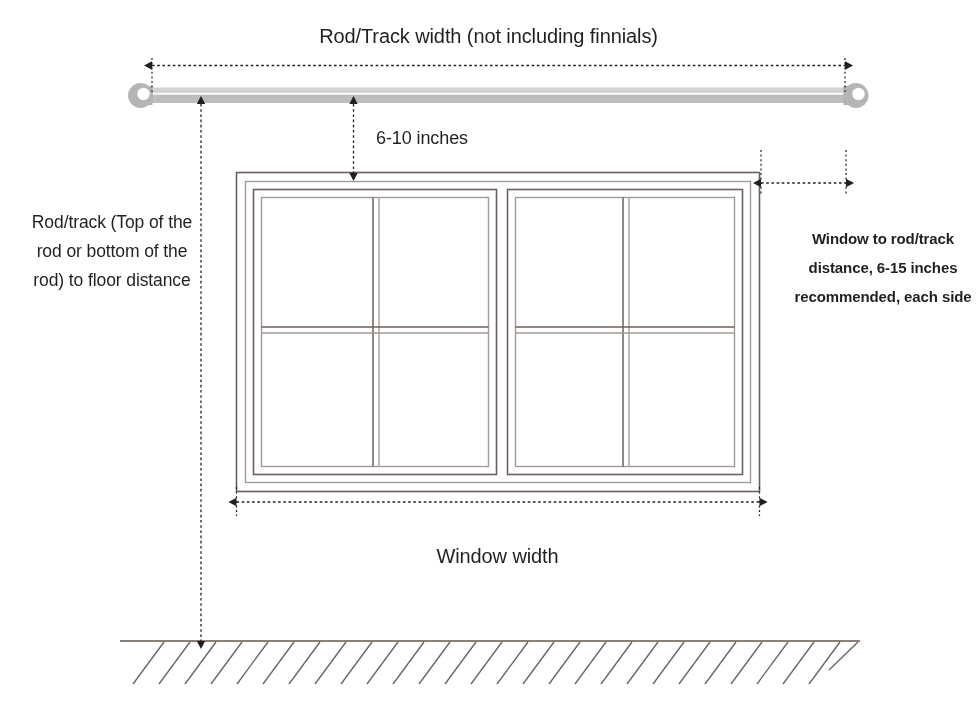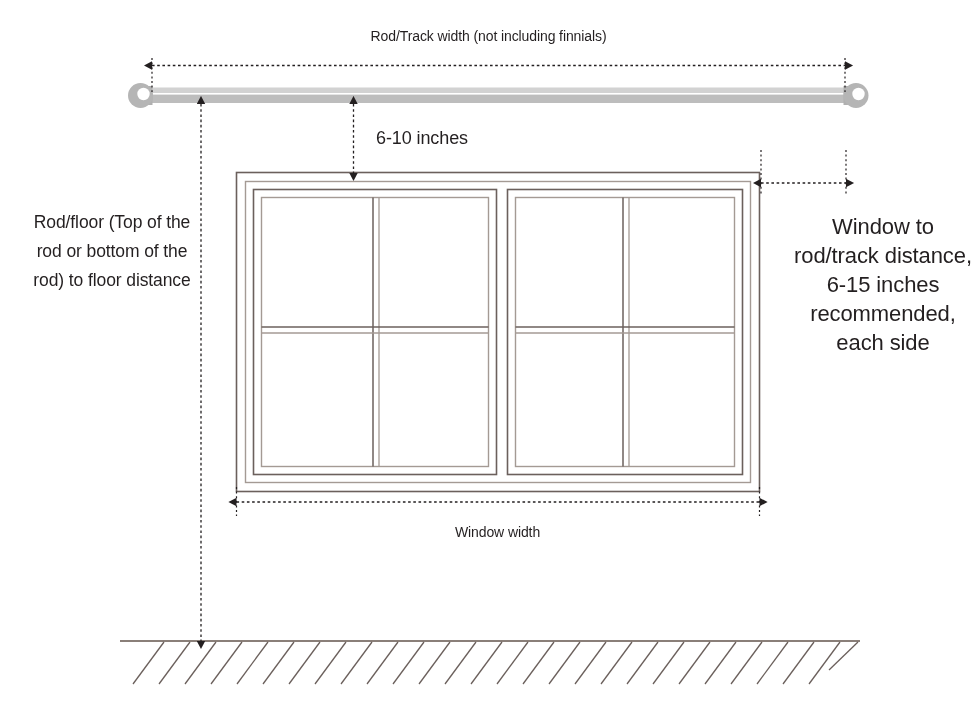--- a/index.html
+++ b/index.html
@@ -34,45 +34,46 @@
     line-height: 29px;
     white-space: pre-line;
     letter-spacing: -0.1px;
     text-align: center;
   }
   #label-rod-track-width {
     left: 0;
     top: 22px;
     width: 977px;
     text-align: center;
-    font-size: 14px;
+    font-size: 20px;
   }
   #label-six-ten-inches {
     left: 376px;
     top: 124px;
     font-size: 18px;
   }
   #label-rod-to-floor {
     left: 22px;
     top: 208px;
     width: 180px;
     font-size: 17.5px;
   }
   #label-window-to-rod {
     left: 793px;
-    top: 212px;
+    top: 224px;
     width: 180px;
-    font-size: 22px;
+    font-size: 15px;
+    font-weight: bold;
   }
   #label-window-width {
     left: 235px;
-    top: 518px;
+    top: 542px;
     width: 525px;
     text-align: center;
-    font-size: 14px;
+    font-size: 20px;
   }
 </style>
 </head>
 <body>
 
 <div id="diagram-root">
 
   <svg id="diagram-svg" viewBox="0 0 977 710">
     <defs>
       <marker id="arrL" markerWidth="9" markerHeight="9" refX="8.5" refY="4.5" orient="auto" markerUnits="userSpaceOnUse">
@@ -193,19 +194,19 @@
       <line x1="236.5" y1="487" x2="236.5" y2="516" stroke="#231f20" stroke-width="1.2" stroke-dasharray="2,2.6"></line>
       <line x1="759.5" y1="487" x2="759.5" y2="516" stroke="#231f20" stroke-width="1.2" stroke-dasharray="2,2.6"></line>
       <line x1="236.5" y1="502" x2="759.5" y2="502" stroke="#231f20" stroke-width="1.3" stroke-dasharray="2.6,2.6" marker-start="url(#arrL)" marker-end="url(#arrR)"></line>
     </g>
   </svg>
 
   <div class="lbl" id="label-rod-track-width">Rod/Track width (not including finnials)</div>
 
   <div class="lbl" id="label-six-ten-inches">6-10 inches</div>
 
-  <div class="lbl" id="label-rod-to-floor">Rod/floor (Top of the rod or bottom of the rod) to floor distance</div>
+  <div class="lbl" id="label-rod-to-floor">Rod/track (Top of the rod or bottom of the rod) to floor distance</div>
 
   <div class="lbl" id="label-window-to-rod">Window to rod/track distance, 6-15 inches recommended, each side</div>
 
   <div class="lbl" id="label-window-width">Window width</div>
 
 </div>
 
 </body></html>

